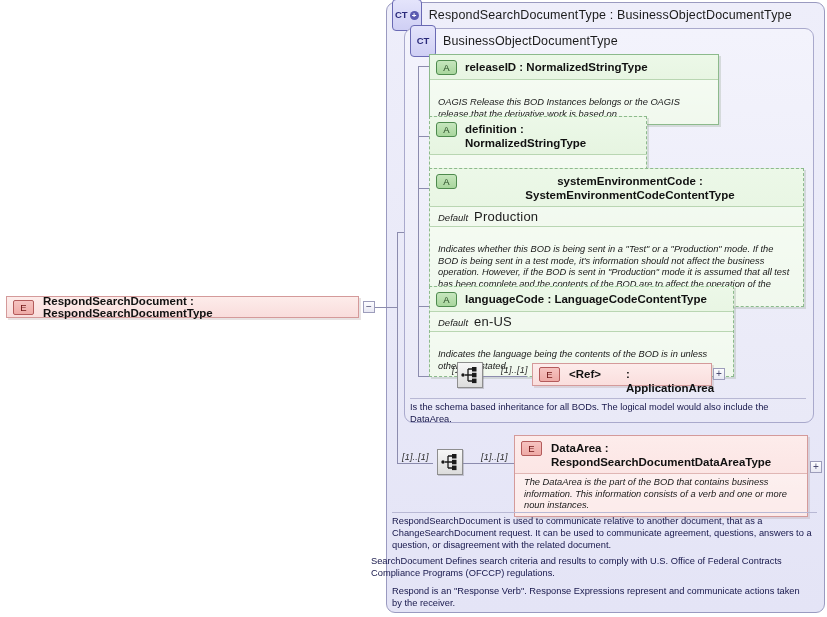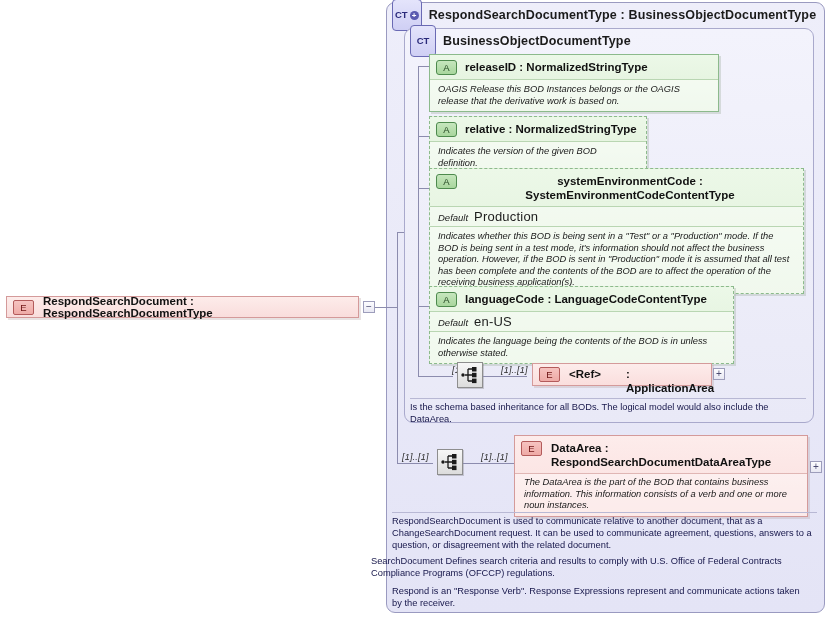--- a/index.html
+++ b/index.html
@@ -35,21 +35,21 @@
     border-radius: 9px;
     background: linear-gradient(180deg,#f3f3fc 0%, #e9e9f7 100%);
   }
 
   
   .type-title {
     display: flex; align-items: center; gap: 7px;
     height: 20px;
   }
   .type-title .ttxt {
-    font-size: 12.5px; font-weight: bold; color: #1b1b1b;
+    font-size: 12.5px; font-weight: normal; color: #1b1b1b;
     letter-spacing: .15px; white-space: nowrap;
   }
   .badge {
     display: inline-flex; align-items: center; justify-content: center;
     height: 32px; min-width: 26px; padding: 0 2px;
     border: 1px solid #6a6ab4; border-radius: 4px;
     background: linear-gradient(180deg,#e4e4fb 0%,#cfcff4 100%);
     font-size: 9.5px; font-weight: bold; color: #2a2a7a;
     font-family: "Liberation Sans", sans-serif;
     line-height: 1;
@@ -88,21 +88,21 @@
     border-top: 1px solid #b9d6b2;
     padding: 2px 8px 2px 8px;
     font-size: 9.5px; color: #1c1c1c;
     display: flex; gap: 6px; align-items: baseline;
     background: rgba(255,255,255,.45);
   }
   .attr .defrow .dlabel { font-style: italic; }
   .attr .defrow .dval { font-weight: normal; font-size: 13px; letter-spacing:.2px;}
   .attr .doc {
     border-top: 1px solid #b9d6b2;
-    padding: 4px 8px 4px 8px;
+    padding: 17px 8px 4px 8px;
     font-size: 9.3px; font-style: italic; color: #1a1a1a; line-height: 11.6px;
     background: rgba(255,255,255,.55);
   }
 
   
   .elem {
     border: 1px solid #d49a9a;
     background: linear-gradient(180deg,#fdeceb 0%,#fadedd 100%);
     box-shadow: 2px 2px 0 rgba(180,160,160,.3);
   }
@@ -209,21 +209,21 @@
     <div class="hdr">
       <span class="abadge">A</span>
       <span class="nm">releaseID : NormalizedStringType</span>
     </div>
     <div class="doc">OAGIS Release this BOD Instances belongs or the OAGIS release that the derivative work is based on.</div>
   </div>
 
   <div class="abs attr optional" style="left:429px; top:116px; width:218px;">
     <div class="hdr">
       <span class="abadge">A</span>
-      <span class="nm">relative : NormalizedStringType</span>
+      <span class="nm">definition : NormalizedStringType</span>
     </div>
     <div class="doc">Indicates the version of the given BOD definition.</div>
   </div>
 
   <div class="abs attr optional" style="left:429px; top:168px; width:375px;">
     <div class="hdr">
       <span class="abadge">A</span>
       <span class="nm" style="text-align:center; flex:1;">systemEnvironmentCode : SystemEnvironmentCodeContentType</span>
     </div>
     <div class="defrow">

